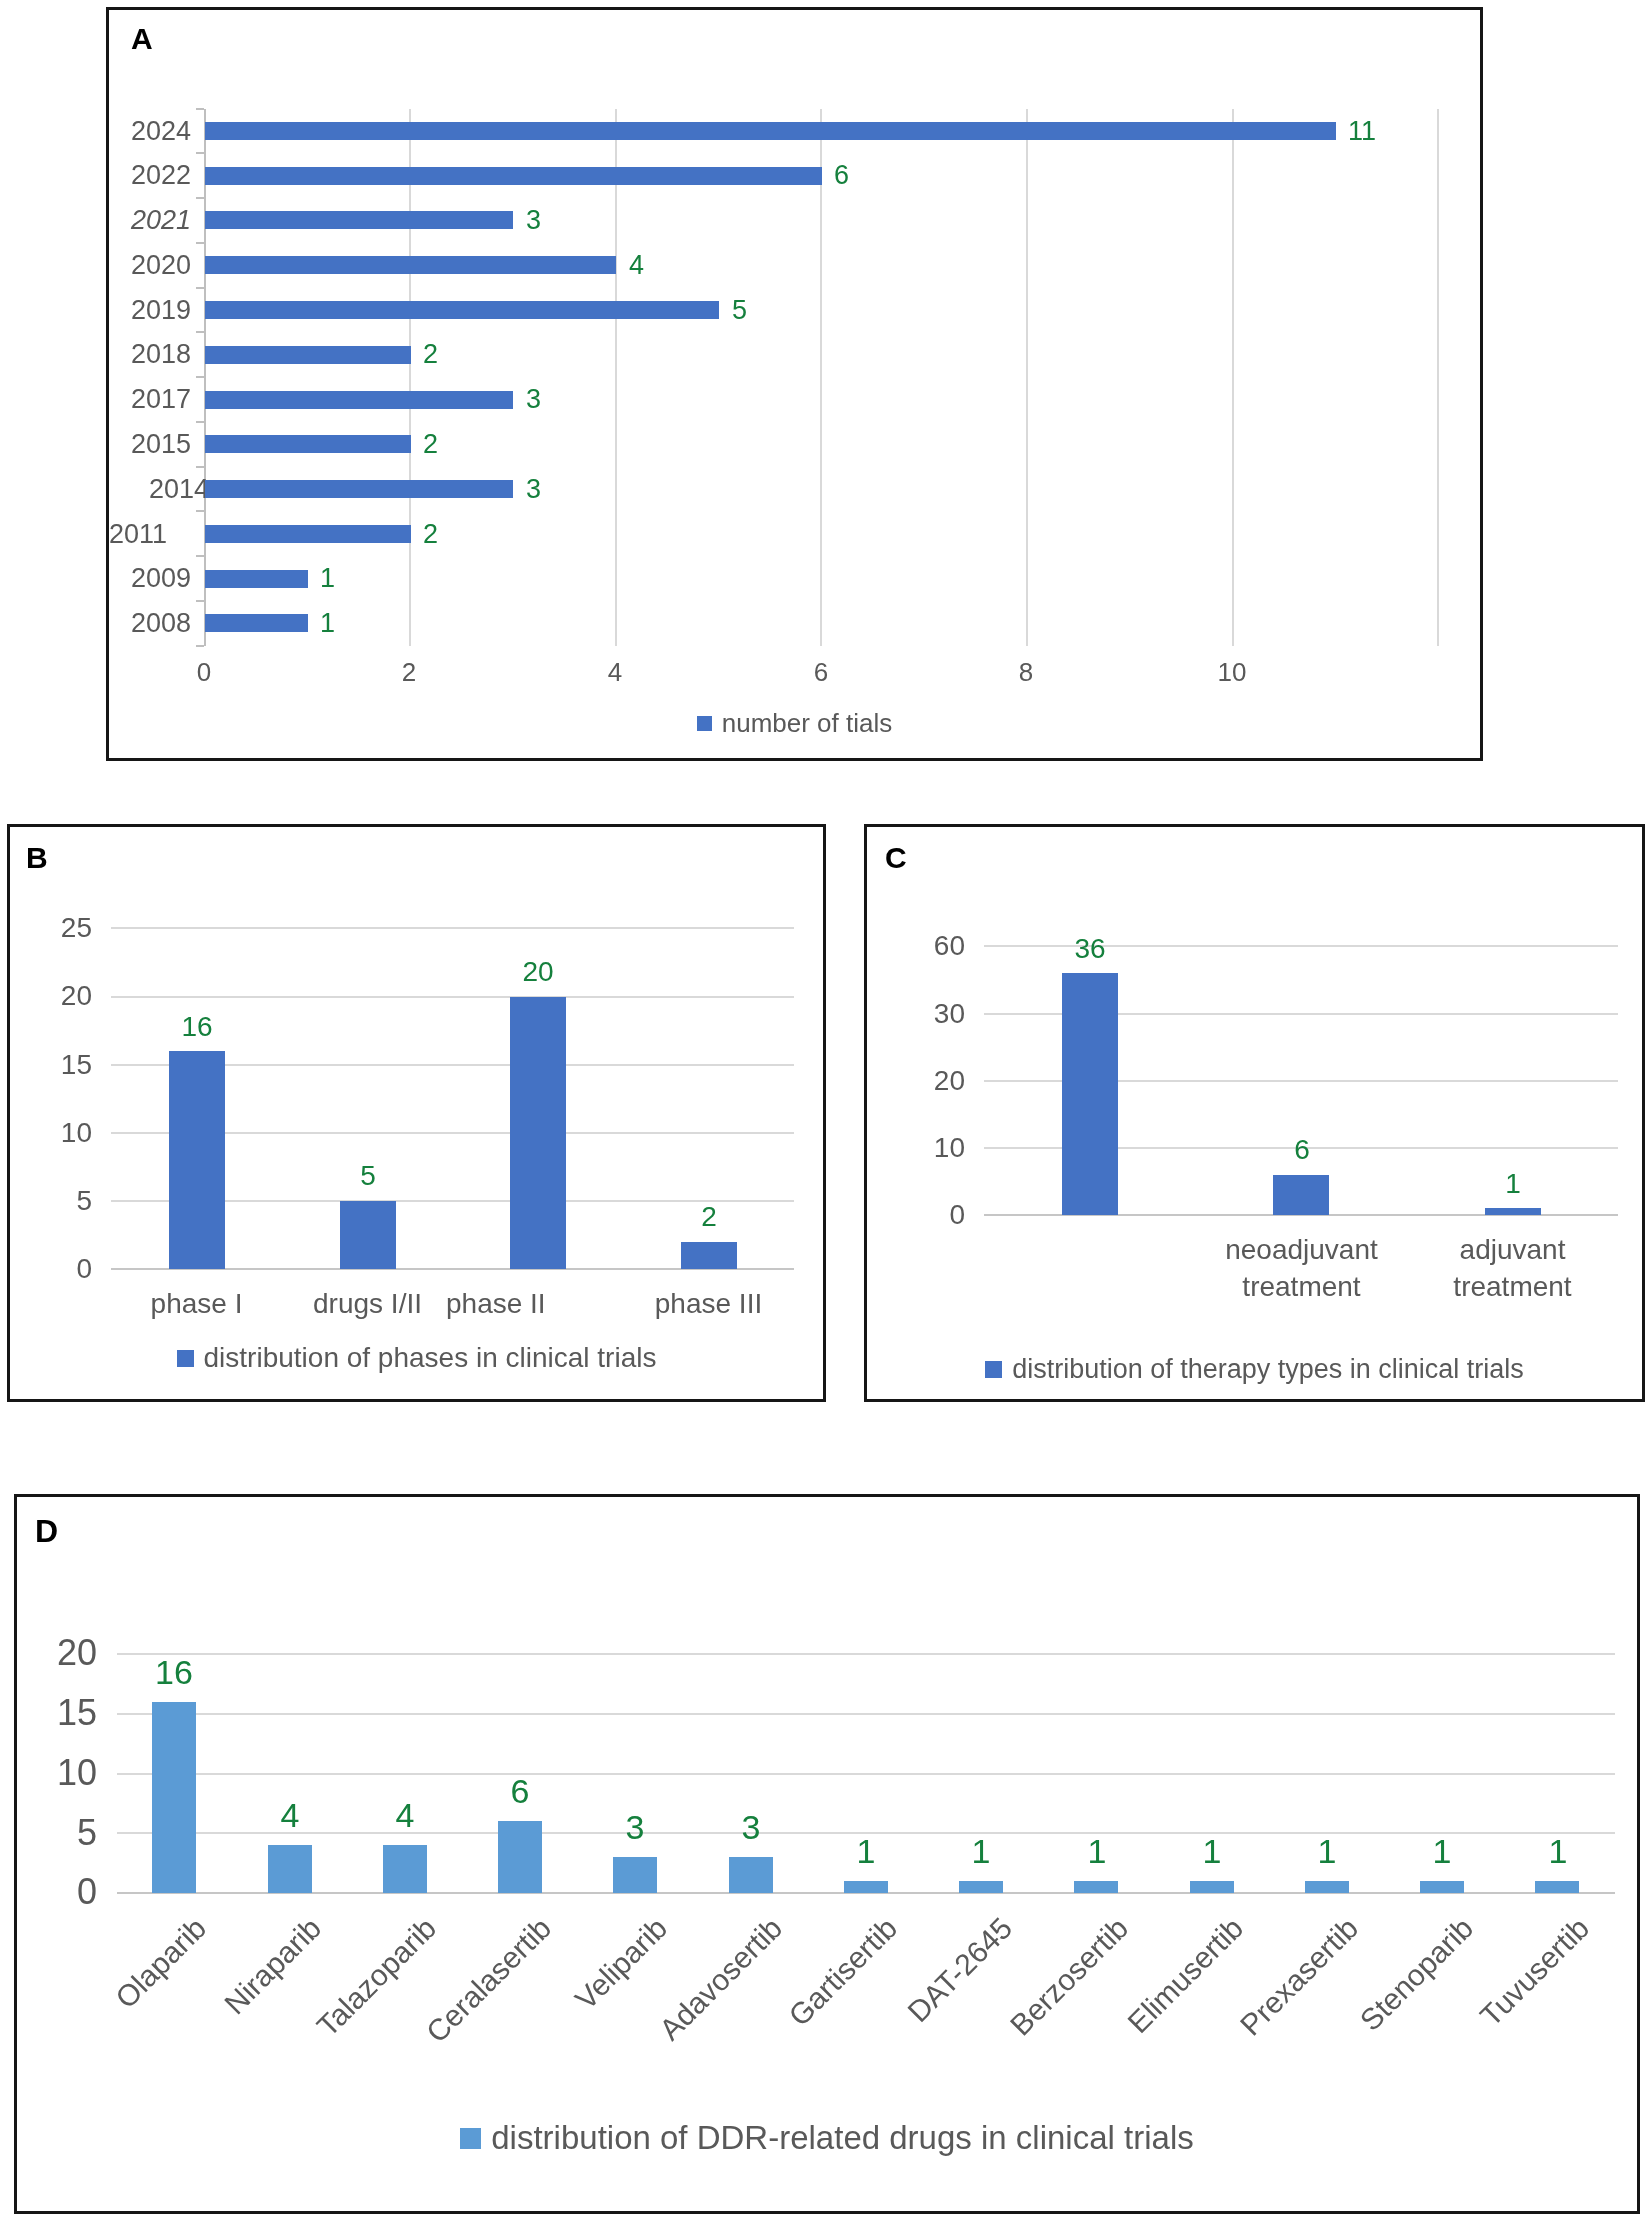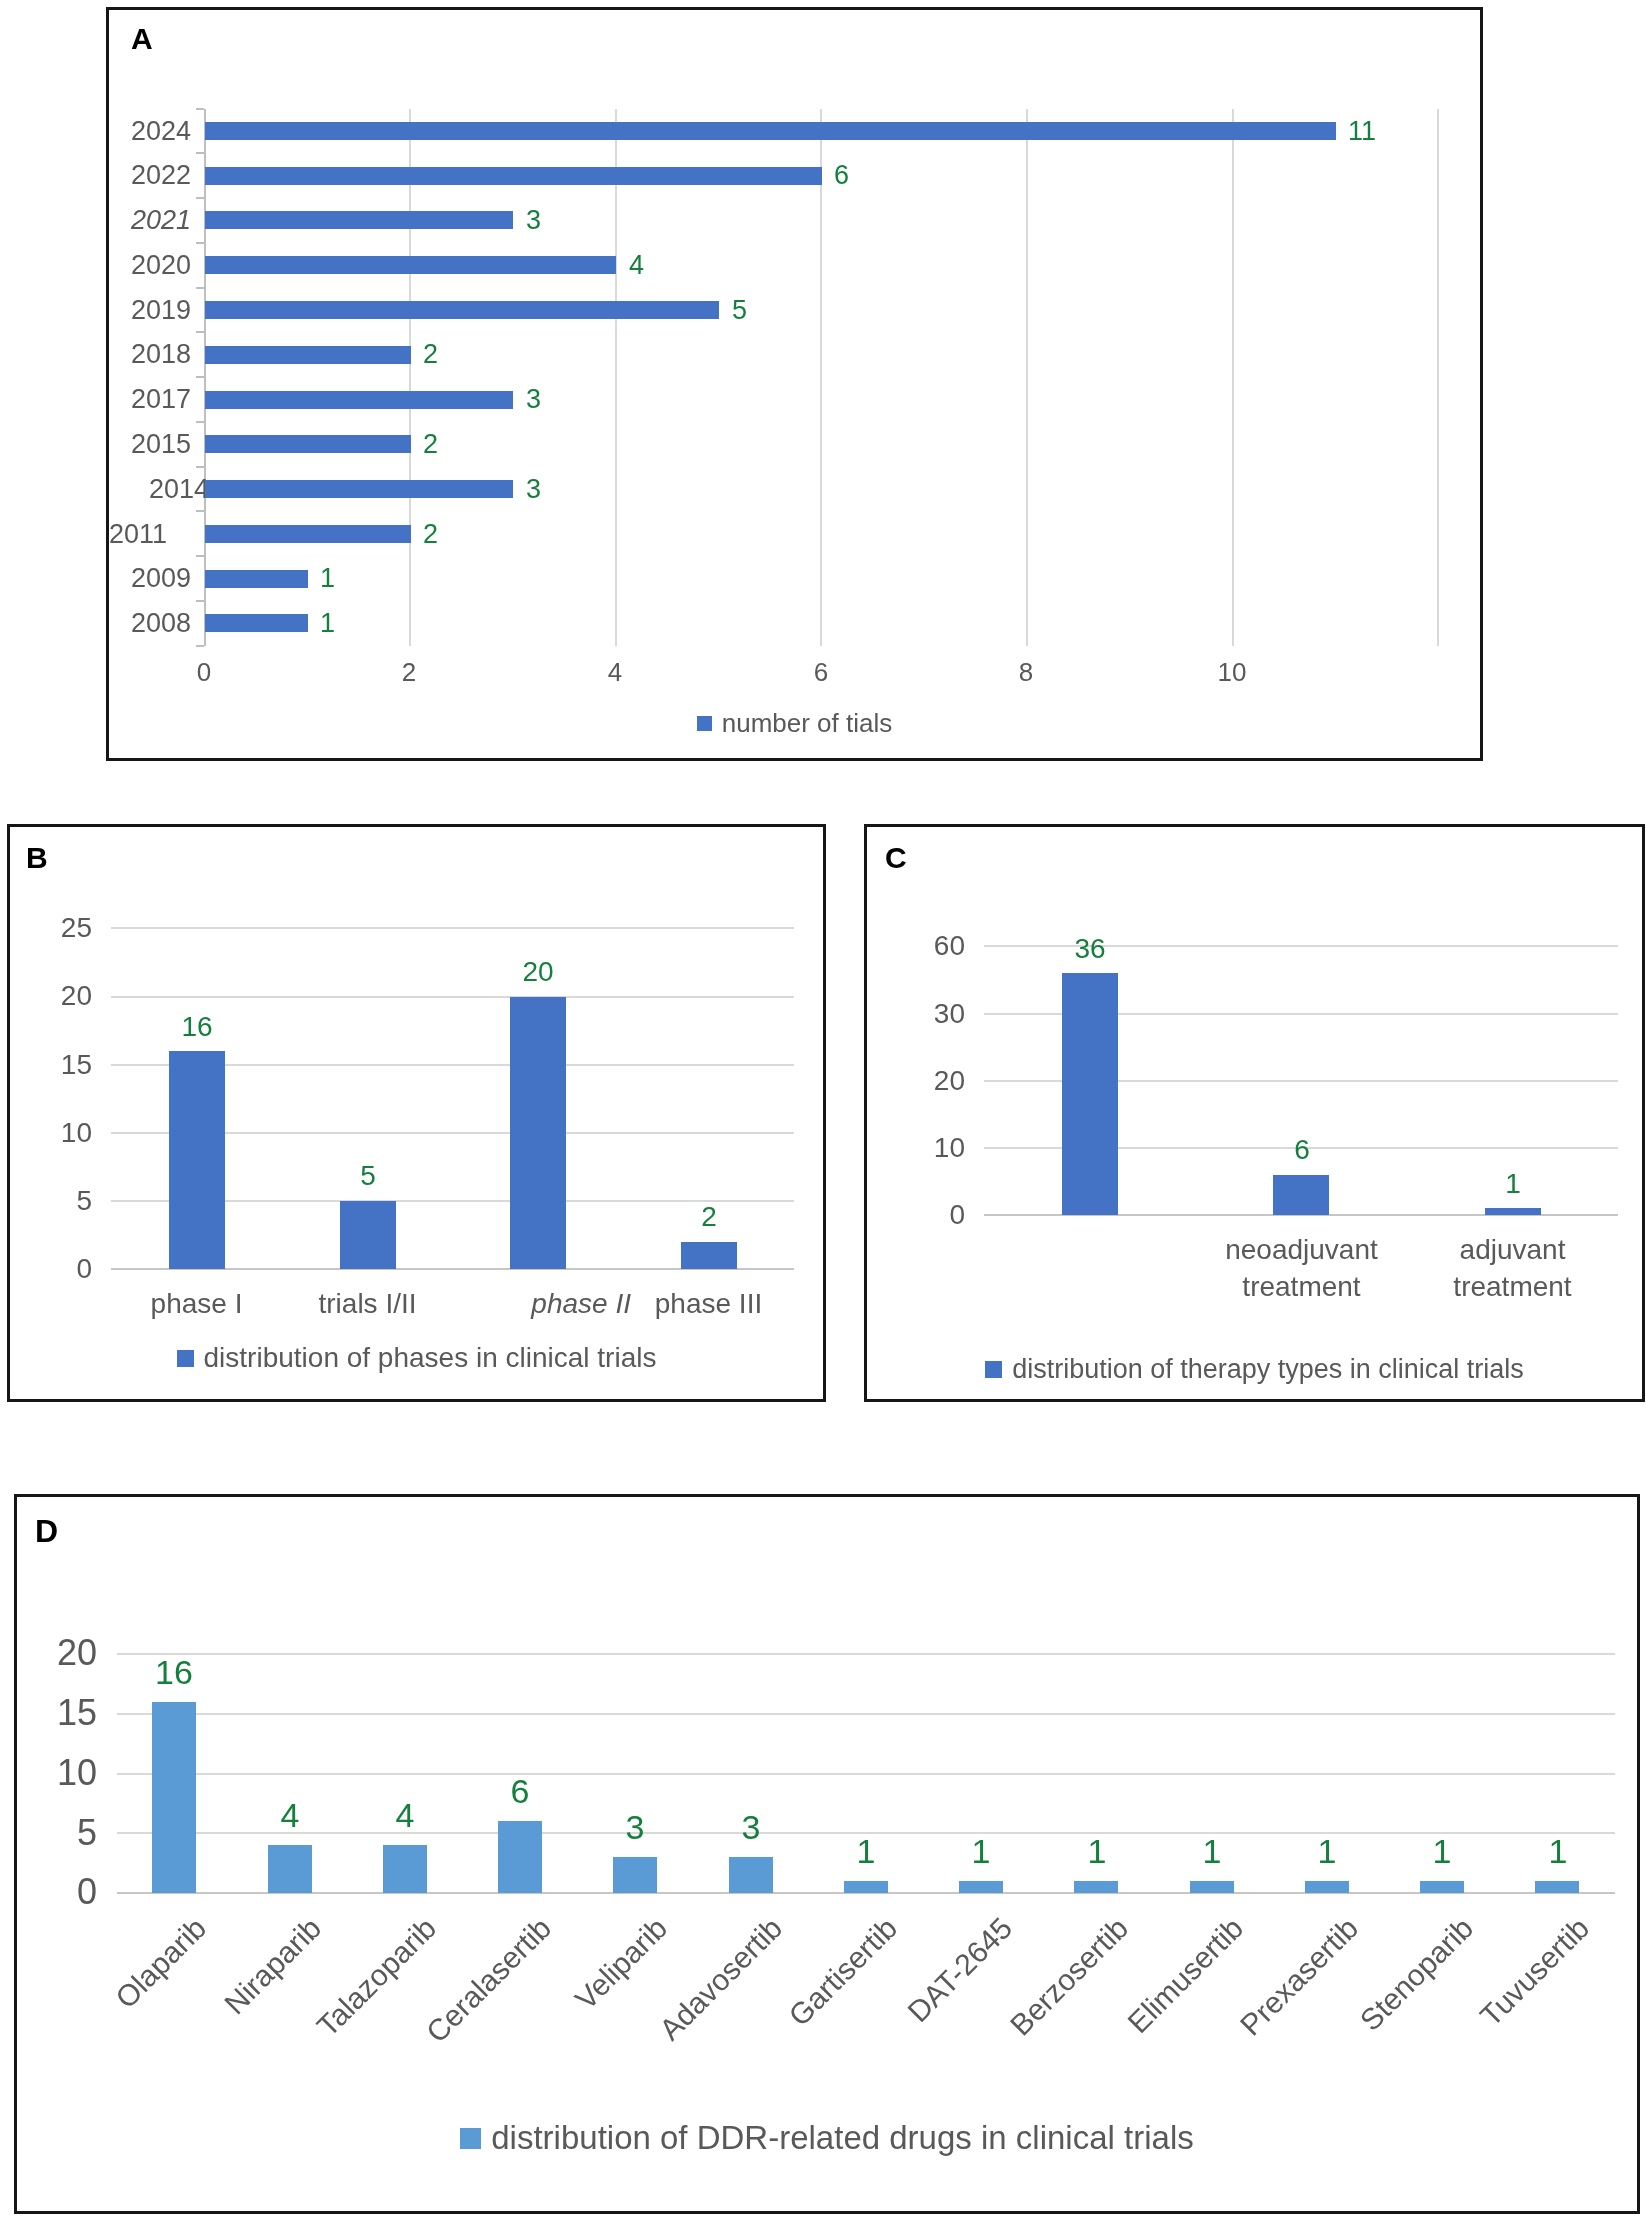--- a/index.html
+++ b/index.html
@@ -132,24 +132,24 @@
       <div class="tick-label" style="left: 0px; top: 218px; width: 82px; text-align: right; font-size: 28px; line-height: 39px;">15</div>
       <div class="gridline-h" style="left: 101px; top: 169px; width: 683px;"></div>
       <div class="tick-label" style="left: 0px; top: 149px; width: 82px; text-align: right; font-size: 28px; line-height: 39px;">20</div>
       <div class="gridline-h" style="left: 101px; top: 100px; width: 683px;"></div>
       <div class="tick-label" style="left: 0px; top: 81px; width: 82px; text-align: right; font-size: 28px; line-height: 39px;">25</div>
       <div class="bar" style="left: 159px; top: 224px; width: 56px; height: 218px; background: rgb(68, 114, 196);"></div>
       <div class="value-label" style="left: 137px; top: 184px; width: 100px; text-align: center; font-size: 28px;">16</div>
       <div class="cat-label" style="left: 94px; top: 458px; width: 185px; text-align: center; font-size: 28px; line-height: 37px;">phase I</div>
       <div class="bar" style="left: 330px; top: 374px; width: 56px; height: 68px; background: rgb(68, 114, 196);"></div>
       <div class="value-label" style="left: 308px; top: 333px; width: 100px; text-align: center; font-size: 28px;">5</div>
-      <div class="cat-label" style="left: 265px; top: 458px; width: 185px; text-align: center; font-size: 28px; line-height: 37px;">trials I/II</div>
+      <div class="cat-label" style="left: 265px; top: 458px; width: 185px; text-align: center; font-size: 28px; line-height: 37px;">drugs I/II</div>
       <div class="bar" style="left: 500px; top: 170px; width: 56px; height: 272px; background: rgb(68, 114, 196);"></div>
       <div class="value-label" style="left: 478px; top: 129px; width: 100px; text-align: center; font-size: 28px;">20</div>
-      <div class="cat-label" style="left: 436px; top: 458px; width: 185px; text-align: right; font-size: 28px; line-height: 37px; font-style: italic;">phase II</div>
+      <div class="cat-label" style="left: 436px; top: 458px; width: 185px; text-align: left; font-size: 28px; line-height: 37px;">phase II</div>
       <div class="bar" style="left: 671px; top: 415px; width: 56px; height: 27px; background: rgb(68, 114, 196);"></div>
       <div class="value-label" style="left: 649px; top: 374px; width: 100px; text-align: center; font-size: 28px;">2</div>
       <div class="cat-label" style="left: 606px; top: 458px; width: 185px; text-align: center; font-size: 28px; line-height: 37px;">phase III</div>
     </div>
   <div class="legend">
     <span class="swatch" style="background: rgb(68, 114, 196);"></span>
     <span>distribution of phases in clinical trials</span>
   </div>
 </div>
 

